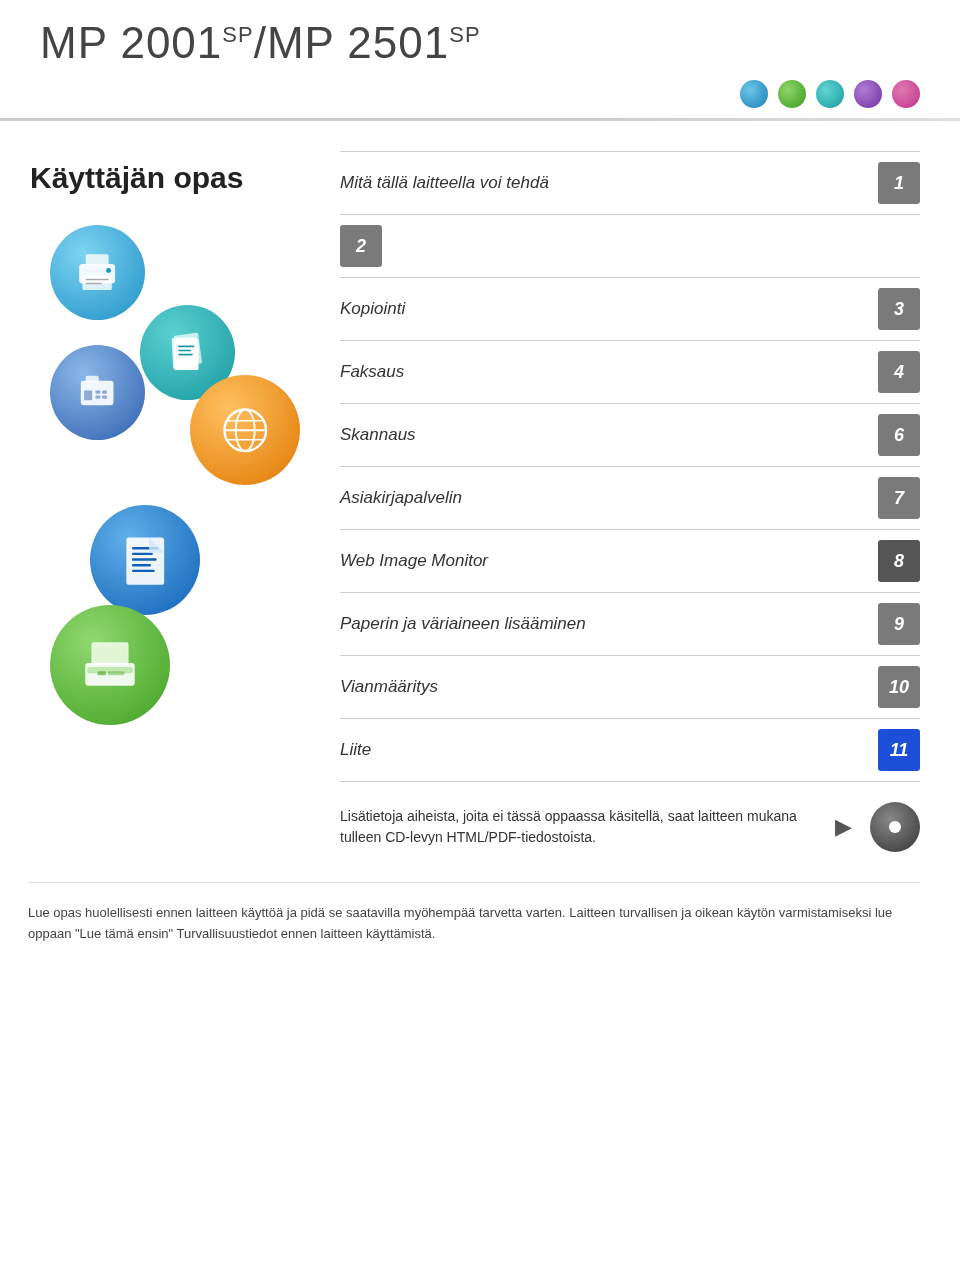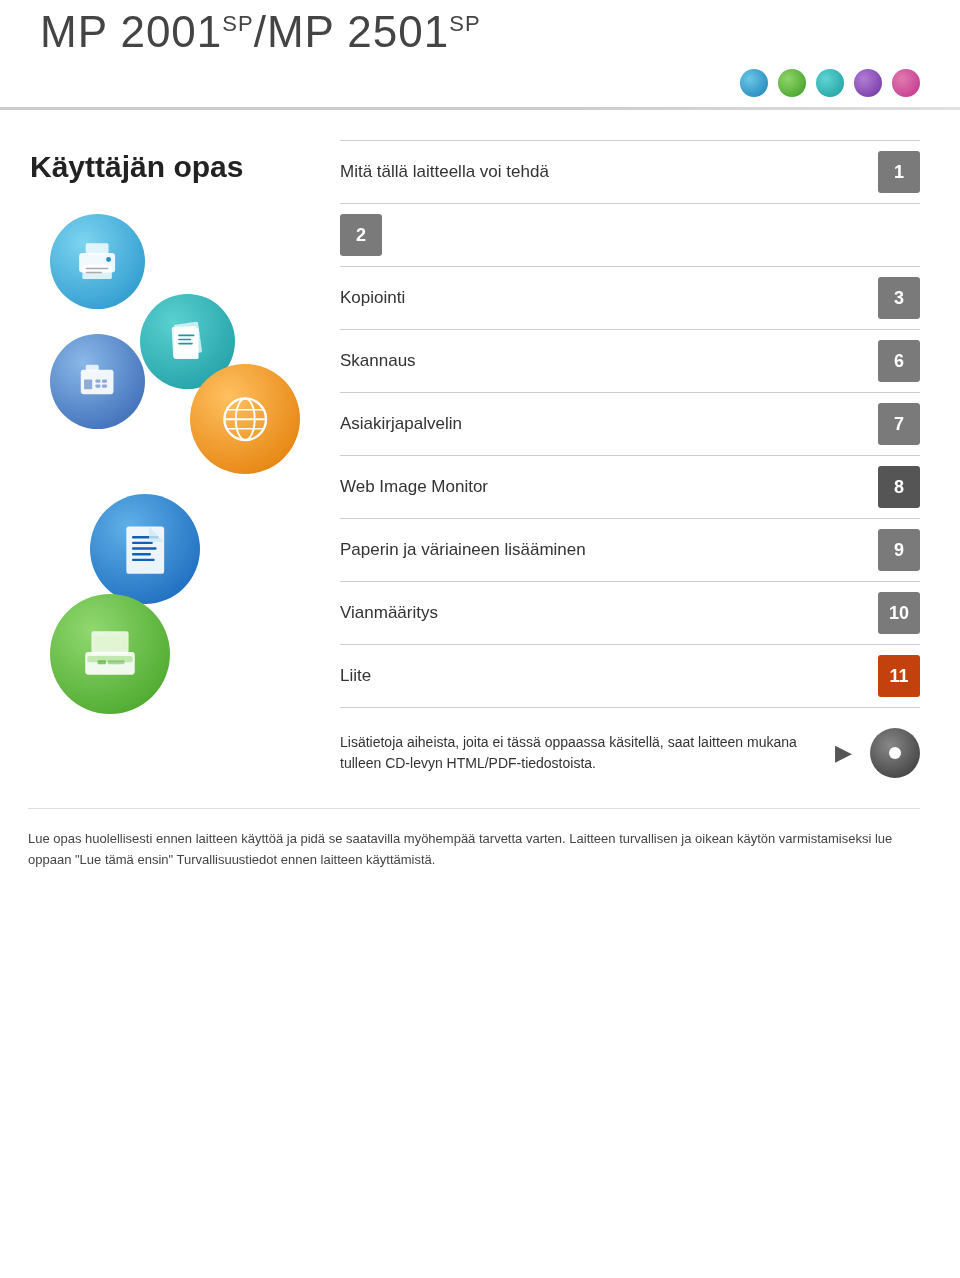--- a/index.html
+++ b/index.html
@@ -10,21 +10,21 @@
       font-family: Arial, Helvetica, sans-serif;
       position: relative;
       overflow-x: hidden;
     }
 
     
     .header {
       display: flex;
       align-items: center;
       justify-content: space-between;
-      padding: 7px 40px 0 40px;
+      padding: 18px 40px 0 40px;
     }
 
     
     .circles-row {
       display: flex;
       align-items: center;
       justify-content: flex-end;
       padding: 12px 40px 0 40px;
       gap: 10px;
     }
@@ -140,20 +140,21 @@
       padding: 0 40px 0 20px;
     }
 
     .toc-item {
       display: flex;
       align-items: center;
       margin-bottom: 0;
       border-bottom: 1px solid #ccc;
       padding: 10px 0;
       position: relative;
+      font-style: italic;
     }
     .toc-item:first-child {
       border-top: 1px solid #ccc;
     }
 
     .toc-label {
       font-size: 17px;
       color: #333;
       flex: 1;
     }
@@ -174,21 +175,21 @@
     .toc-number.n1 { background: #7a7a7a; }
     .toc-number.n2 { background: #7a7a7a; }
     .toc-number.n3 { background: #7a7a7a; }
     .toc-number.n4 { background: #7a7a7a; }
     .toc-number.n5 { background: #7a7a7a; }
     .toc-number.n6 { background: #7a7a7a; }
     .toc-number.n7 { background: #7a7a7a; }
     .toc-number.n8 { background: #555; }
     .toc-number.n9 { background: #7a7a7a; }
     .toc-number.n10 { background: #7a7a7a; text-align: right; }
-    .toc-number.n11 { background: #c2410c; }
+    .toc-number.n11 { background: #1d4ed8; }
 
     
     .info-section {
       display: flex;
       align-items: center;
       padding: 20px 0 10px 0;
       gap: 18px;
     }
     .info-text {
       font-size: 14px;
@@ -335,20 +336,24 @@
           <div class="toc-number n1">1</div>
         </div>
         <div class="toc-item">
           <div class="toc-number n2">2</div>
         </div>
         <div class="toc-item">
           <span class="toc-label">Kopiointi</span>
           <div class="toc-number n3">3</div>
         </div>
         <div class="toc-item">
+          <span class="toc-label">Faksaus</span>
+          <div class="toc-number n4">4</div>
+        </div>
+        <div class="toc-item">
           <span class="toc-label">Skannaus</span>
           <div class="toc-number n6">6</div>
         </div>
         <div class="toc-item">
           <span class="toc-label">Asiakirjapalvelin</span>
           <div class="toc-number n7">7</div>
         </div>
         <div class="toc-item">
           <span class="toc-label">Web Image Monitor</span>
           <div class="toc-number n8">8</div>

